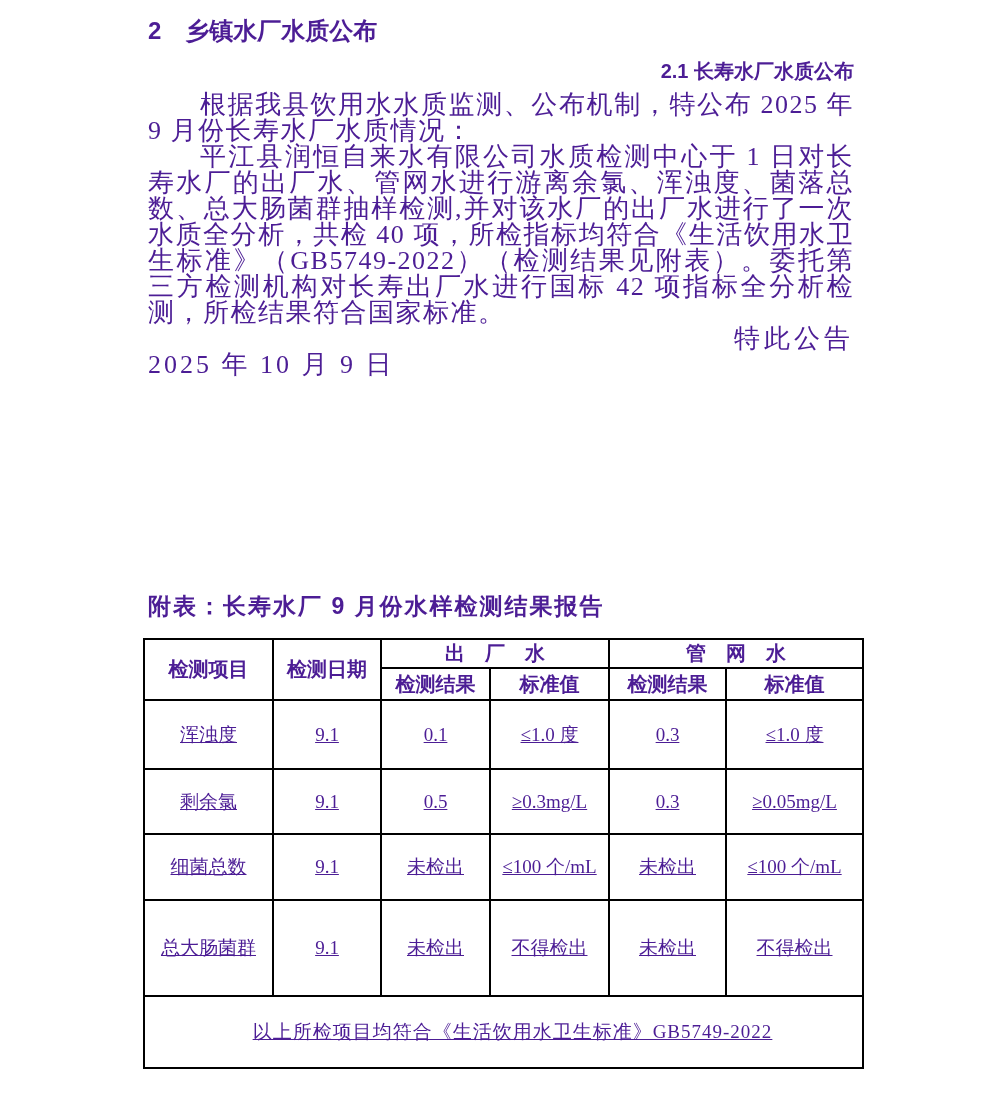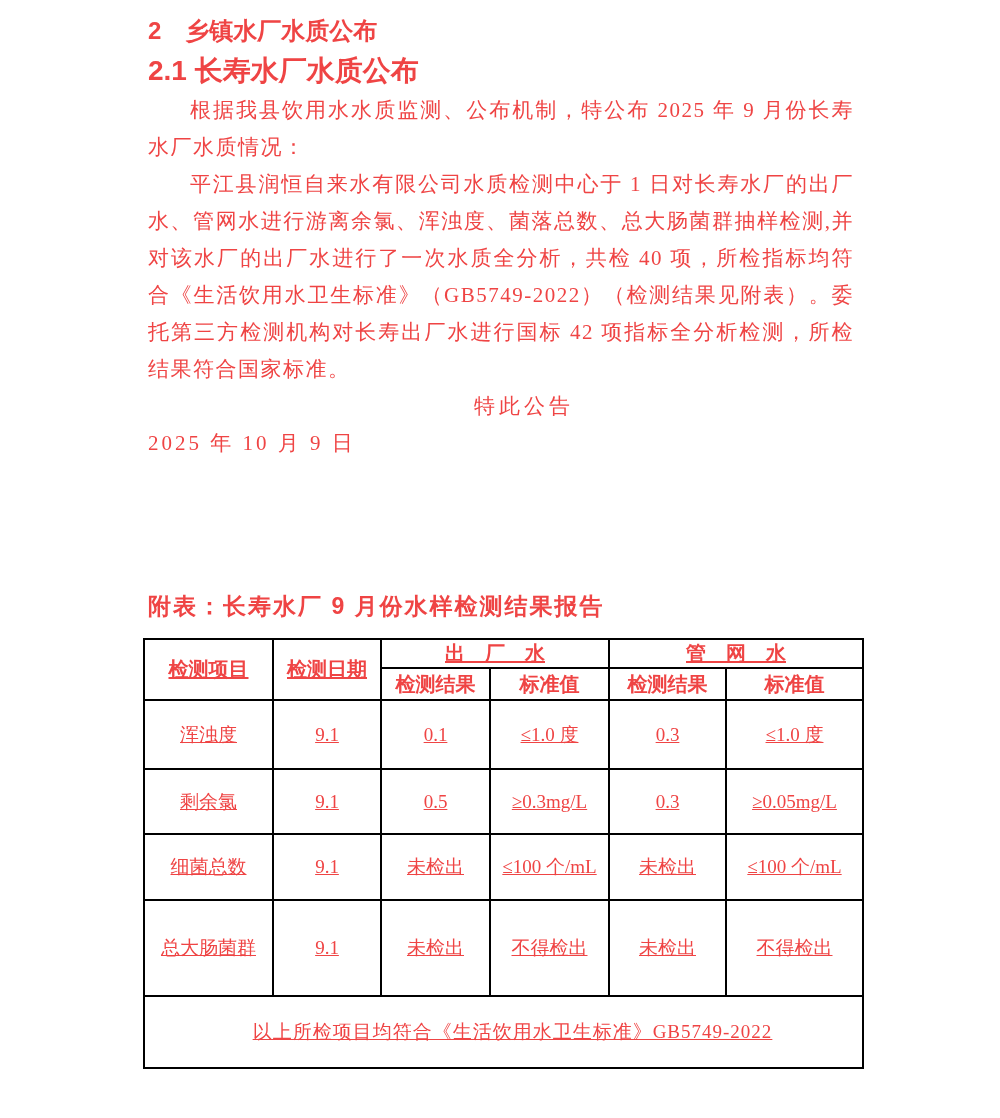--- a/index.html
+++ b/index.html
@@ -2,55 +2,56 @@
 <html><head>
 <meta charset="utf-8">
 <style>
   * { margin: 0; padding: 0; box-sizing: border-box; }
   html, body { background: #ffffff; }
   .page {
     position: relative;
     width: 1000px;
     height: 1118px;
     background: #ffffff;
-    color: #ef4444;
+    color: #4c1d95;
     overflow: hidden;
     font-family: "Liberation Serif", "DejaVu Serif", serif;
   }
   .doc {
     position: absolute;
     top: 16px;
     left: 148px;
     width: 706px;
   }
   .h1 {
     font-family: "Liberation Sans", "DejaVu Sans", sans-serif;
     font-weight: 700;
     font-size: 24px;
     line-height: 30px;
     margin-bottom: 10px;
     white-space: pre-wrap;
   }
   .h2 {
     font-family: "Liberation Sans", "DejaVu Sans", sans-serif;
     font-weight: 700;
-    font-size: 28px;
+    font-size: 20px;
     line-height: 30px;
     margin-bottom: 6px;
+    text-align: right;
   }
   .para {
-    font-size: 21px;
-    line-height: 37px;
+    font-size: 26px;
+    line-height: 26px;
     text-align: justify;
     text-justify: inter-character;
     text-indent: 2em;
     letter-spacing: 1.5px;
   }
   .sign {
-    text-align: center;
+    text-align: right;
     text-indent: 2.2em;
     letter-spacing: 4px;
   }
   .date-line {
     text-indent: 0;
     padding-right: 6px;
     letter-spacing: 3px;
   }
   .attachment {
     position: absolute;
@@ -81,21 +82,21 @@
   table.results th {
     font-family: "Liberation Sans", "DejaVu Sans", sans-serif;
     font-weight: 700;
     font-size: 20px;
   }
   table.results td {
     font-size: 19px;
     font-weight: 400;
     text-decoration: underline;
   }
-  tr.hdr-top    { height: 19px; text-decoration: underline; }
+  tr.hdr-top    { height: 19px; }
   tr.hdr-sub    { height: 32px; }
   tr.row-1      { height: 69px; }
   tr.row-2      { height: 65px; }
   tr.row-3      { height: 66px; }
   tr.row-4      { height: 96px; }
   tr.footer-row { height: 72px; }
   td.footer-cell {
     text-align: left;
     padding-left: 18px;
     font-size: 20px;

